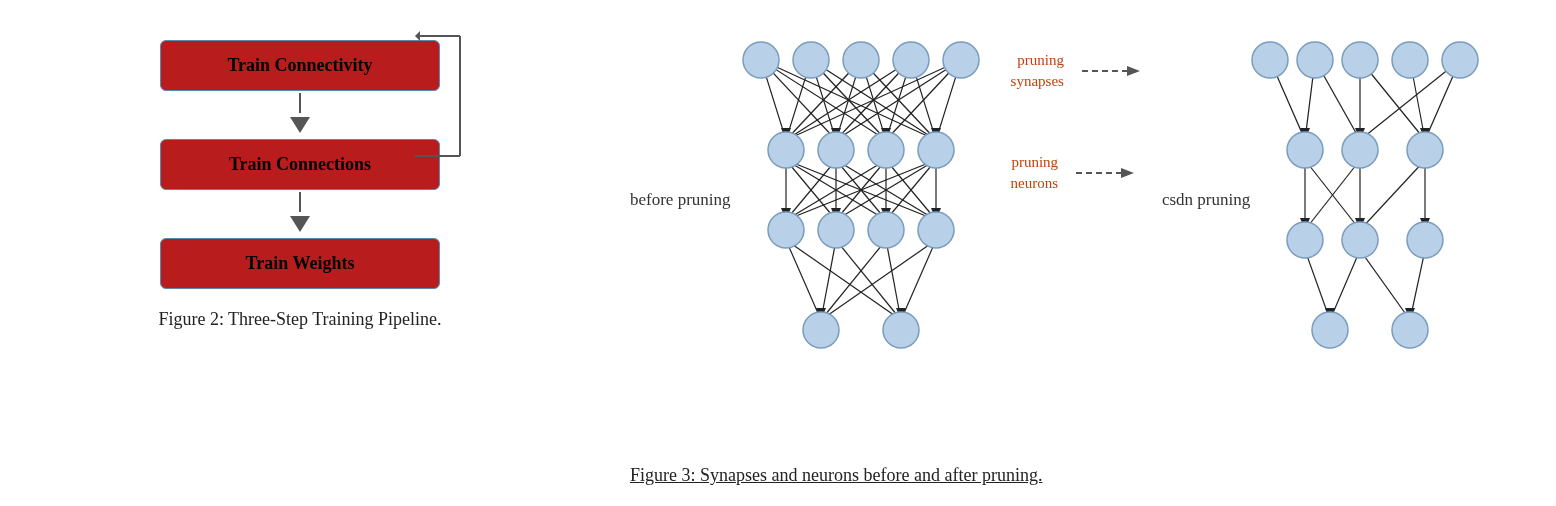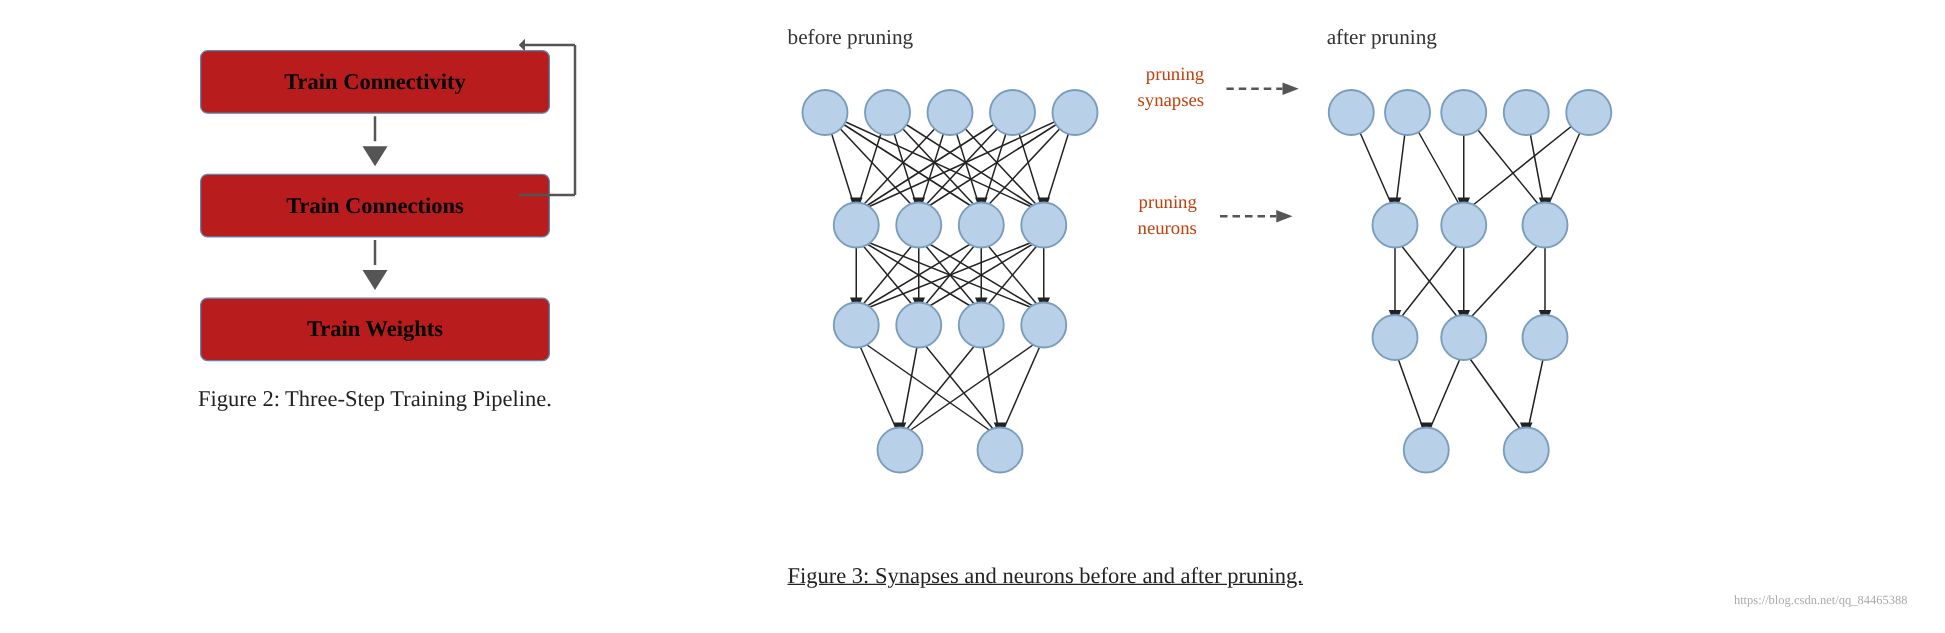--- a/index.html
+++ b/index.html
@@ -100,22 +100,22 @@
 
     .neural-diagrams {
       display: flex;
       flex-direction: row;
       align-items: flex-start;
       flex: 1;
     }
 
     .neural-section {
       display: flex;
-      flex-direction: column;
-      align-items: flex-start;
+      flex-direction: row;
+      align-items: center;
       position: relative;
     }
 
     .section-label {
       font-size: 17px;
       color: #333;
       margin-bottom: 10px;
     }
 
     svg.network {
@@ -311,21 +311,21 @@
       <div class="pruning-label-item">
         <div style="font-size:15px; line-height:1.4;">pruning<br>neurons</div>
         <svg width="60" height="20" viewBox="0 0 60 20">
           <line x1="0" y1="10" x2="45" y2="10" stroke="#555" stroke-width="2" stroke-dasharray="6,4"></line>
           <polygon points="45,5 45,15 58,10" fill="#555"></polygon>
         </svg>
       </div>
     </div>
 
     <div class="neural-section">
-      <div class="section-label">after pruning</div>
+      <div class="section-label">csdn pruning</div>
       <svg class="network" width="240" height="370" viewBox="0 0 240 370">
 
         <g stroke="#222" stroke-width="1.2" fill="none">
           <line x1="20" y1="40" x2="55" y2="120"></line>
           <line x1="65" y1="40" x2="55" y2="120"></line>
           <line x1="65" y1="40" x2="110" y2="120"></line>
           <line x1="110" y1="40" x2="110" y2="120"></line>
           <line x1="110" y1="40" x2="175" y2="120"></line>
           <line x1="160" y1="40" x2="175" y2="120"></line>
           <line x1="210" y1="40" x2="175" y2="120"></line>
@@ -384,14 +384,13 @@
 
         <g fill="#b8d0e8" stroke="#7a9cbd" stroke-width="1.5">
           <circle cx="80" cy="310" r="18"></circle>
             <circle cx="160" cy="310" r="18"></circle>
         </g>
       </svg>
     </div>
   </div>
 
   <div class="right-caption">Figure 3:  Synapses and neurons before and after pruning.</div>
-  <div class="watermark">https://blog.csdn.net/qq_84465388</div>
 </div>
 
 </body></html>

